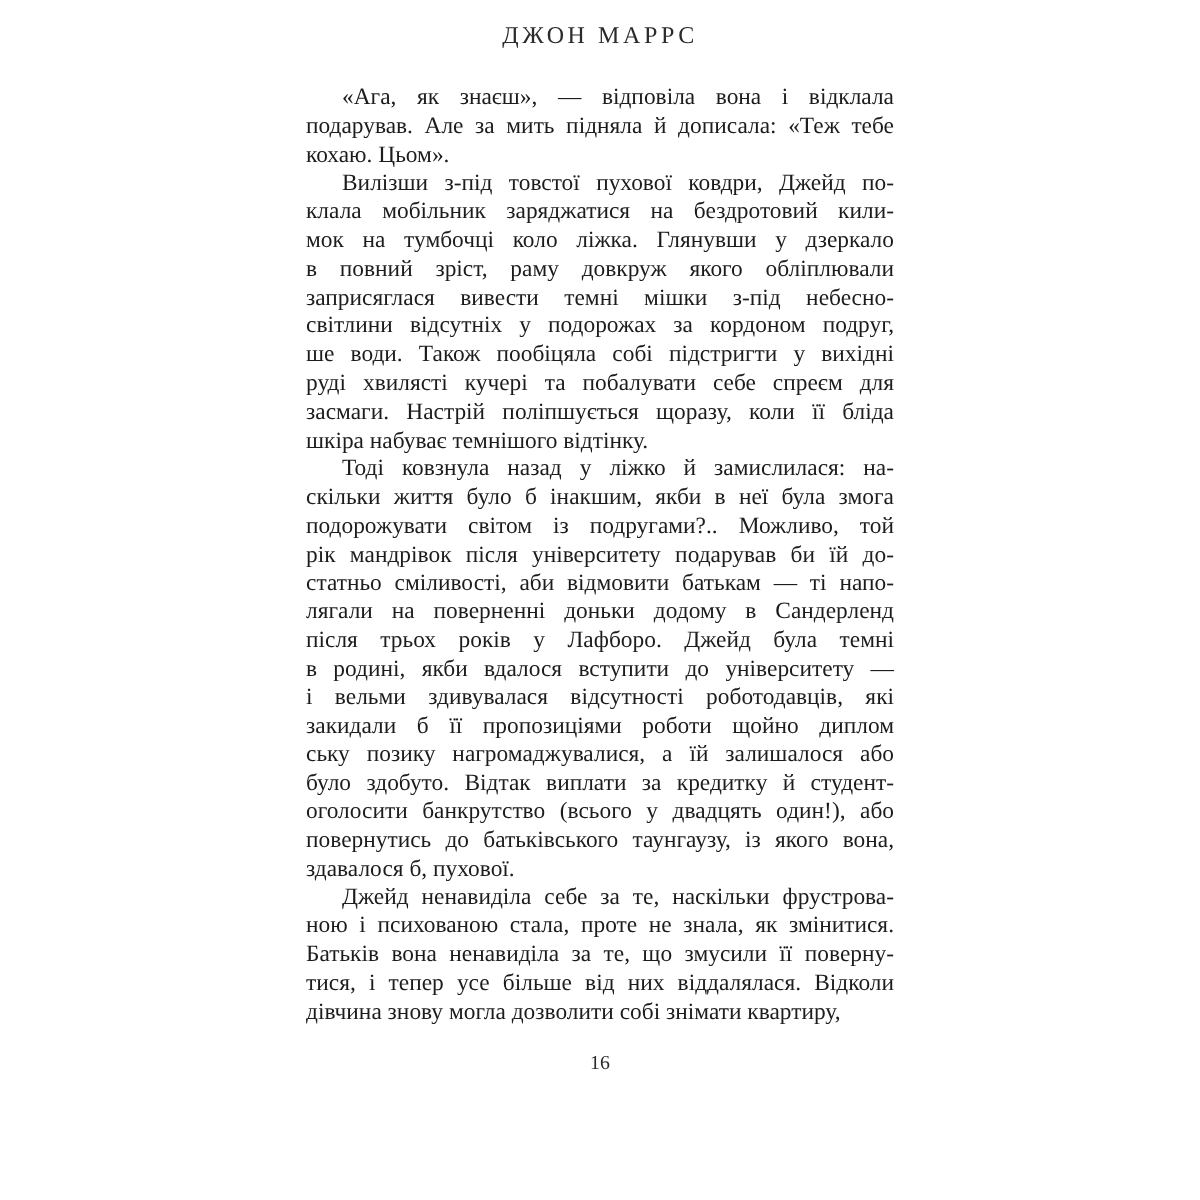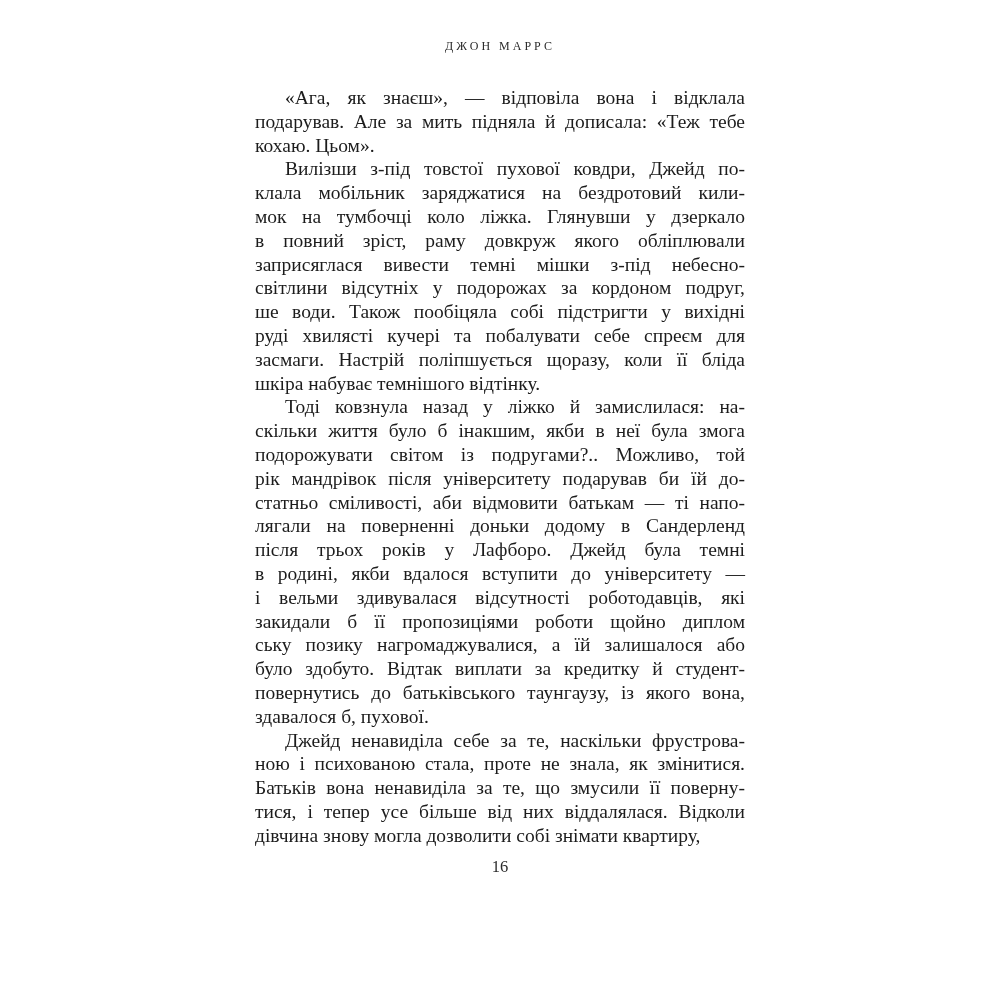--- a/index.html
+++ b/index.html
@@ -15,23 +15,23 @@
     color: #1e1e1e;
     -webkit-font-smoothing: antialiased;
   }
   .page {
     width: 1000px;
     height: 1000px;
     background: #ffffff;
     position: relative;
   }
   .running-header {
-    padding-top: 36px;
+    padding-top: 20px;
     text-align: center;
-    font-size: 12px;
+    font-size: 20px;
     letter-spacing: 3px;
     color: #2b2b2b;
     line-height: 20px;
   }
   .text-block {
     width: 490px;
     margin: 30px auto 0 auto;
     font-size: 19.5px;
     line-height: 23.8px;
     text-align: justify;
@@ -43,21 +43,21 @@
     height: 23.8px;
     white-space: normal;
   }
   .line.first {
     text-indent: 30px;
   }
   .line.last {
     text-align-last: left;
   }
   .page-number {
-    margin-top: 9px;
+    margin-top: 21px;
     text-align: center;
     font-size: 16.5px;
     color: #2b2b2b;
   }
 </style>
 </head>
 <body>
 
 <div class="page">
   <div class="running-header">ДЖОН МАРРС</div>
@@ -81,20 +81,21 @@
       <div class="line">подорожувати світом із подругами?.. Можливо, той</div>
       <div class="line">рік мандрівок після університету подарував би їй до-</div>
       <div class="line">статньо сміливості, аби відмовити батькам — ті напо-</div>
       <div class="line">лягали на поверненні доньки додому в Сандерленд</div>
       <div class="line">після трьох років у Лафборо. Джейд була темні</div>
       <div class="line">в родині, якби вдалося вступити до університету —</div>
       <div class="line">і вельми здивувалася відсутності роботодавців, які</div>
       <div class="line">закидали б її пропозиціями роботи щойно диплом</div>
       <div class="line">ську позику нагромаджувалися, а їй залишалося або</div>
       <div class="line">було здобуто. Відтак виплати за кредитку й студент-</div>
+      <div class="line">оголосити банкрутство (всього у двадцять один!), або</div>
       <div class="line">повернутись до батьківського таунгаузу, із якого вона,</div>
       <div class="line last">здавалося б, пухової.</div>
       <div class="line first">Джейд ненавиділа себе за те, наскільки фрустрова-</div>
       <div class="line">ною і психованою стала, проте не знала, як змінитися.</div>
       <div class="line">Батьків вона ненавиділа за те, що змусили її поверну-</div>
       <div class="line">тися, і тепер усе більше від них віддалялася. Відколи</div>
       <div class="line last">дівчина знову могла дозволити собі знімати квартиру,</div>
     </div>
 
   <div class="page-number">16</div>

